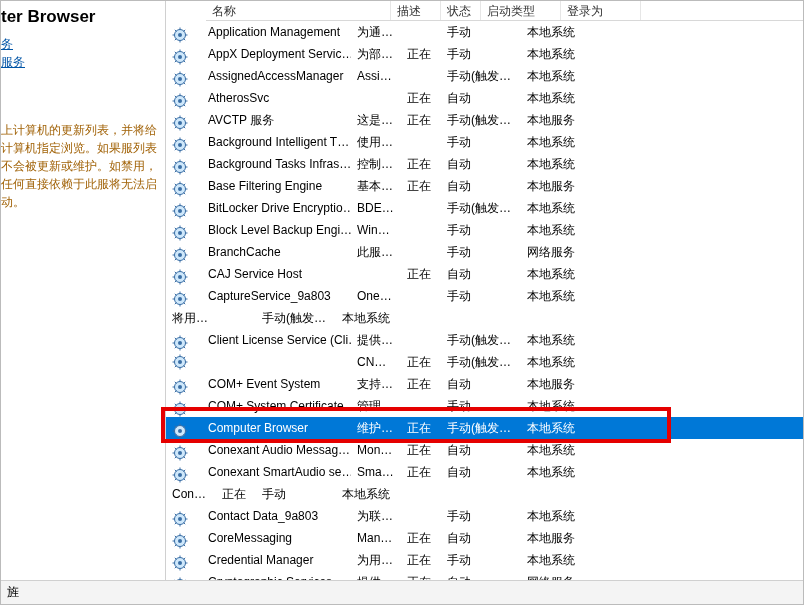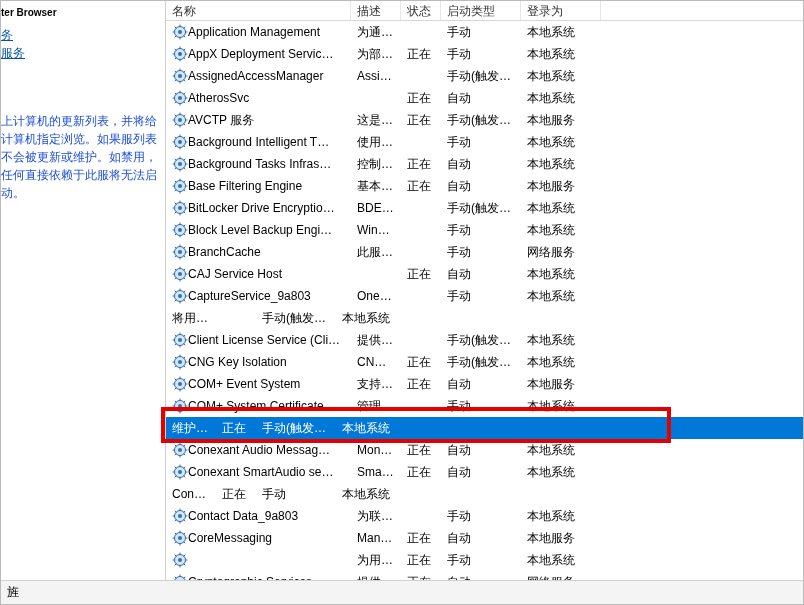--- a/index.html
+++ b/index.html
@@ -25,50 +25,51 @@
     left: 0;
     top: 0;
     width: 165px;
     height: 100%;
     padding: 4px 4px 0 0;
     border-right: 1px solid #d0d0d0;
     background: #fff;
   }
   .left-title {
     font-weight: bold;
-    font-size: 10px;
+    font-size: 17px;
     padding: 2px 0 8px 0;
   }
   .left-links a {
     display: block;
     color: #0054a6;
     text-decoration: underline;
     line-height: 18px;
   }
   .left-desc {
     margin-top: 50px;
     line-height: 18px;
-    color: #1d4ed8;
+    color: #a16207;
   }
   
   .list-area {
     position: absolute;
     left: 165px;
     top: 0;
     right: 0;
     bottom: 24px;
     background: #fff;
   }
   .header-row {
     display: flex;
     align-items: center;
     height: 20px;
     border-bottom: 1px solid #d8d8d8;
     background: #fff;
     user-select: none;
+    margin-left: 40px;
   }
   .hcell {
     padding: 0 6px;
     color: #333;
     font-size: 12px;
     white-space: nowrap;
     overflow: hidden;
     border-right: 1px solid #e6e6e6;
     height: 100%;
     line-height: 20px;
@@ -93,22 +94,22 @@
   .cell {
     padding: 0 6px;
     overflow: hidden;
     text-overflow: ellipsis;
     white-space: nowrap;
     font-size: 12px;
     line-height: 22px;
   }
   .namecell {
     display: flex;
-    align-items: center;
-    gap: 0;
+    align-items: flex-end;
+    gap: 20px;
   }
   .svc-icon {
     flex: 0 0 16px;
     width: 16px;
     height: 16px;
     display: inline-block;
   }
   
   .highlight {
     position: absolute;
@@ -490,21 +491,20 @@
     <line x1="8" y1="0.5" x2="8" y2="3"></line>
     <line x1="8" y1="13" x2="8" y2="15.5"></line>
     <line x1="0.5" y1="8" x2="3" y2="8"></line>
     <line x1="13" y1="8" x2="15.5" y2="8"></line>
     <line x1="2.8" y1="2.8" x2="4.5" y2="4.5"></line>
     <line x1="11.5" y1="11.5" x2="13.2" y2="13.2"></line>
     <line x1="2.8" y1="13.2" x2="4.5" y2="11.5"></line>
     <line x1="11.5" y1="4.5" x2="13.2" y2="2.8"></line>
   </g>
 </svg>
-            <span>CNG Key Isolation</span>
           </div>
           <div class="cell col-desc">CNG…</div>
           <div class="cell col-state">正在</div>
           <div class="cell col-start">手动(触发…</div>
           <div class="cell col-logon">本地系统</div>
         </div>
         <div class="row">
           <div class="cell col-name namecell">
             <svg viewBox="0 0 16 16" class="svc-icon">
   <circle cx="8" cy="8" r="5.5" fill="#cfe8fb" stroke="#3a6ea5" stroke-width="1"></circle>
@@ -544,20 +544,37 @@
   </g>
 </svg>
             <span>COM+ System Certificate</span>
           </div>
           <div class="cell col-desc">管理…</div>
           <div class="cell col-state"></div>
           <div class="cell col-start">手动</div>
           <div class="cell col-logon">本地系统</div>
         </div>
         <div class="row selected">
+          <div class="cell col-name namecell">
+            <svg viewBox="0 0 16 16" class="svc-icon">
+  <circle cx="8" cy="8" r="5.5" fill="#cfe8fb" stroke="#3a6ea5" stroke-width="1"></circle>
+  <circle cx="8" cy="8" r="2" fill="#3a6ea5"></circle>
+  <g stroke="#3a6ea5" stroke-width="1">
+    <line x1="8" y1="0.5" x2="8" y2="3"></line>
+    <line x1="8" y1="13" x2="8" y2="15.5"></line>
+    <line x1="0.5" y1="8" x2="3" y2="8"></line>
+    <line x1="13" y1="8" x2="15.5" y2="8"></line>
+    <line x1="2.8" y1="2.8" x2="4.5" y2="4.5"></line>
+    <line x1="11.5" y1="11.5" x2="13.2" y2="13.2"></line>
+    <line x1="2.8" y1="13.2" x2="4.5" y2="11.5"></line>
+    <line x1="11.5" y1="4.5" x2="13.2" y2="2.8"></line>
+  </g>
+</svg>
+            <span>Computer Browser</span>
+          </div>
           <div class="cell col-desc">维护…</div>
           <div class="cell col-state">正在</div>
           <div class="cell col-start">手动(触发…</div>
           <div class="cell col-logon">本地系统</div>
         </div>
         <div class="row">
           <div class="cell col-name namecell">
             <svg viewBox="0 0 16 16" class="svc-icon">
   <circle cx="8" cy="8" r="5.5" fill="#cfe8fb" stroke="#3a6ea5" stroke-width="1"></circle>
   <circle cx="8" cy="8" r="2" fill="#3a6ea5"></circle>
@@ -663,20 +680,21 @@
     <line x1="8" y1="0.5" x2="8" y2="3"></line>
     <line x1="8" y1="13" x2="8" y2="15.5"></line>
     <line x1="0.5" y1="8" x2="3" y2="8"></line>
     <line x1="13" y1="8" x2="15.5" y2="8"></line>
     <line x1="2.8" y1="2.8" x2="4.5" y2="4.5"></line>
     <line x1="11.5" y1="11.5" x2="13.2" y2="13.2"></line>
     <line x1="2.8" y1="13.2" x2="4.5" y2="11.5"></line>
     <line x1="11.5" y1="4.5" x2="13.2" y2="2.8"></line>
   </g>
 </svg>
+            <span>Credential Manager</span>
           </div>
           <div class="cell col-desc">为用…</div>
           <div class="cell col-state">正在</div>
           <div class="cell col-start">手动</div>
           <div class="cell col-logon">本地系统</div>
         </div>
         <div class="row">
           <div class="cell col-name namecell">
             <svg viewBox="0 0 16 16" class="svc-icon">
   <circle cx="8" cy="8" r="5.5" fill="#cfe8fb" stroke="#3a6ea5" stroke-width="1"></circle>

